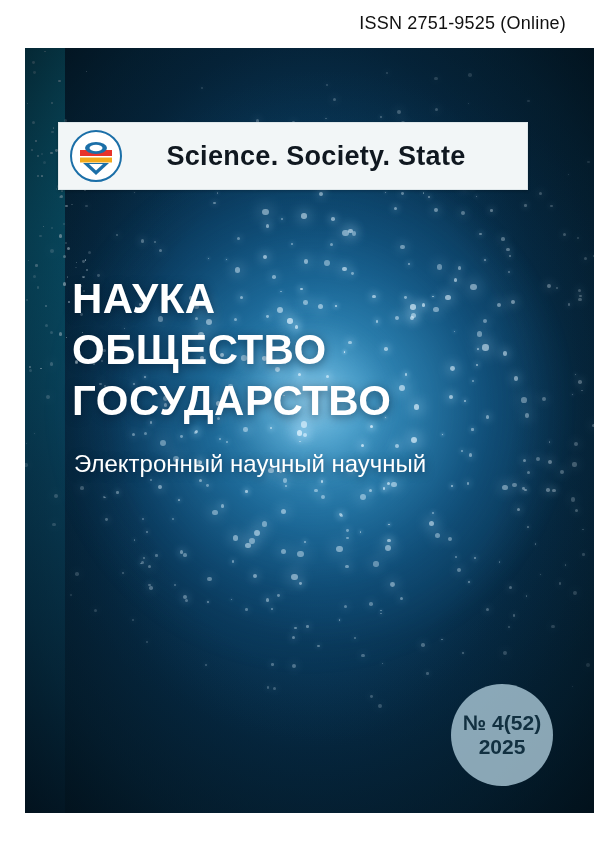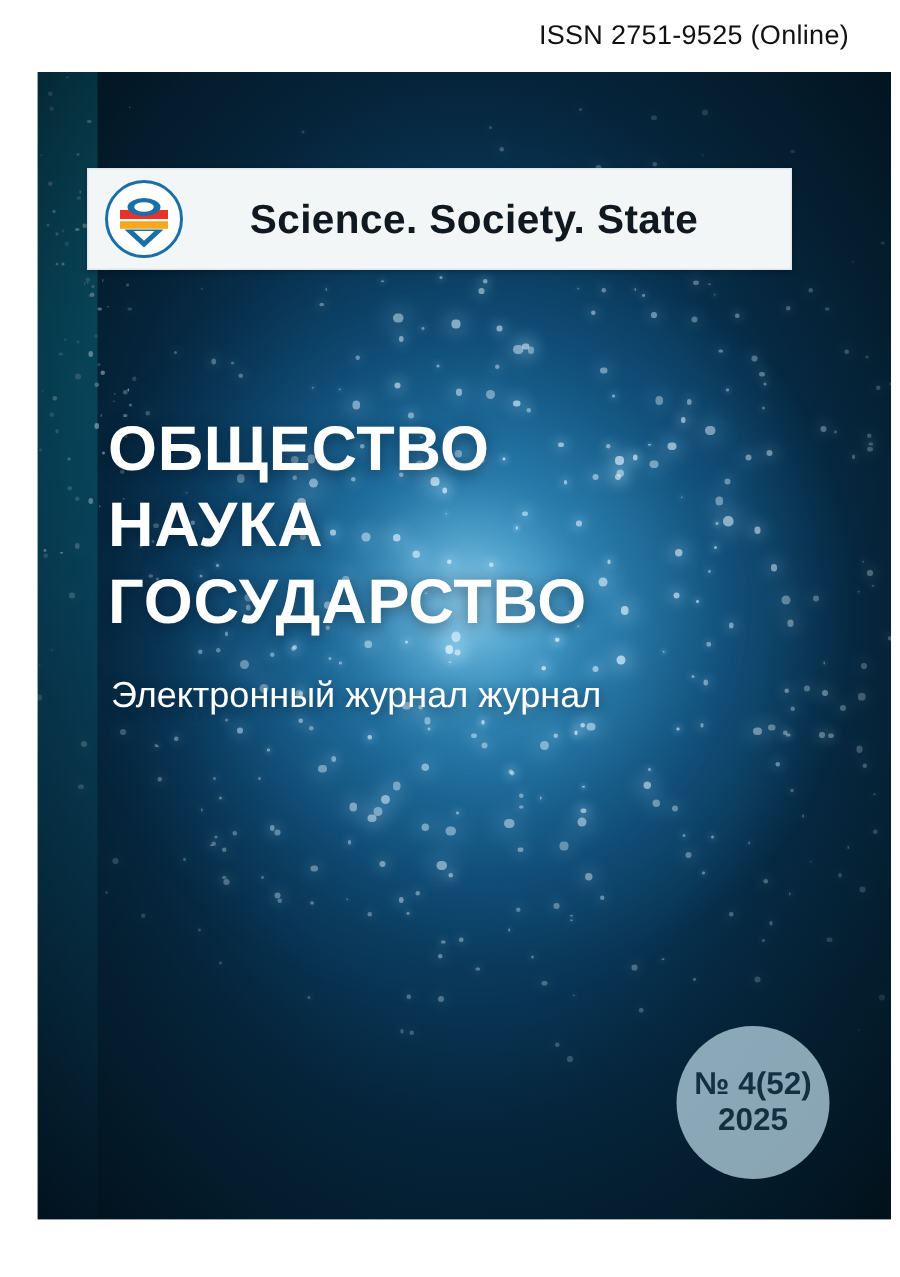--- a/index.html
+++ b/index.html
@@ -133,21 +133,21 @@
     position: absolute;
     border-radius: 50%;
     background: #dff3ff;
     box-shadow: 0 0 6px 2px rgba(190,230,255,0.55);
   }
 
   
   .header-box {
     position: absolute;
     left: 58px;
-    top: 112px;
+    top: 122px;
     width: 468px;
     height: 66px;
     background: #f2f6f7;
     border: 1px solid #dfe7ea;
     z-index: 4;
     display: flex;
     align-items: center;
     box-shadow: 0 1px 3px rgba(0,0,0,0.25);
   }
   .logo-wrap {
@@ -738,26 +738,26 @@
         <path d="M13 33 L26 45 L39 33 Z" fill="#1b6fa8"></path>
         <path d="M19 34 L26 40.5 L33 34 Z" fill="#ffffff"></path>
       </svg>
     </div>
     <div class="header-texts">
       <div class="header-title-en">Science. Society. State</div>
     </div>
   </div>
 
   <div class="title-ru">
+    <div>НАУКА</div>
     <div>ОБЩЕСТВО</div>
-    <div>НАУКА</div>
     <div>ГОСУДАРСТВО</div>
   </div>
 
-  <div class="subtitle-ru">Электронный журнал журнал</div>
+  <div class="subtitle-ru">Электронный научный научный</div>
 
 
   <div class="issue-circle">
     <div class="issue-no">№ 4(52)</div>
     <div class="issue-year">2025</div>
   </div>
 
 </div>
 
 </body></html>

